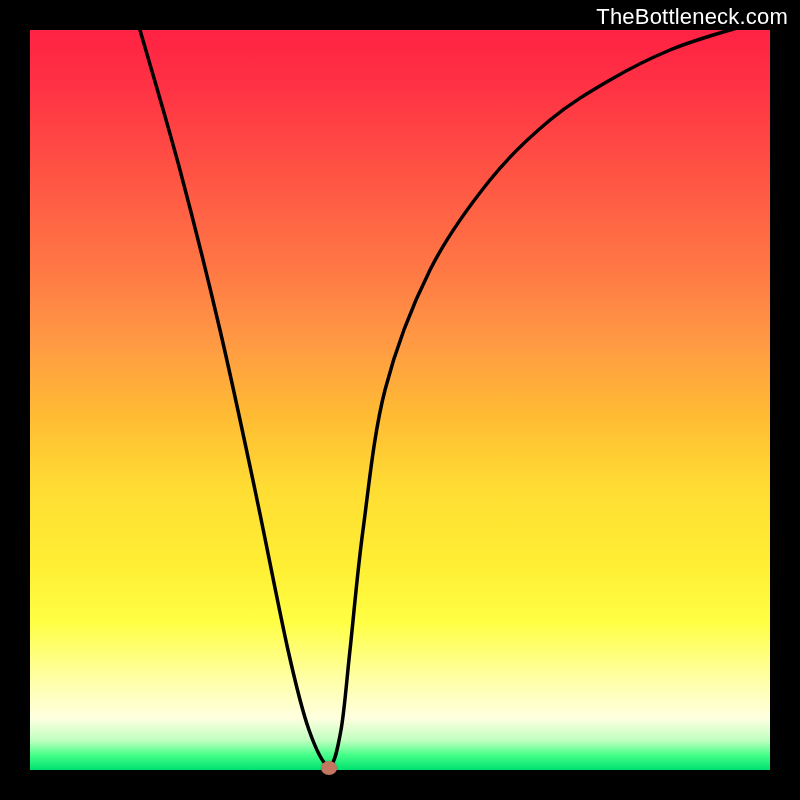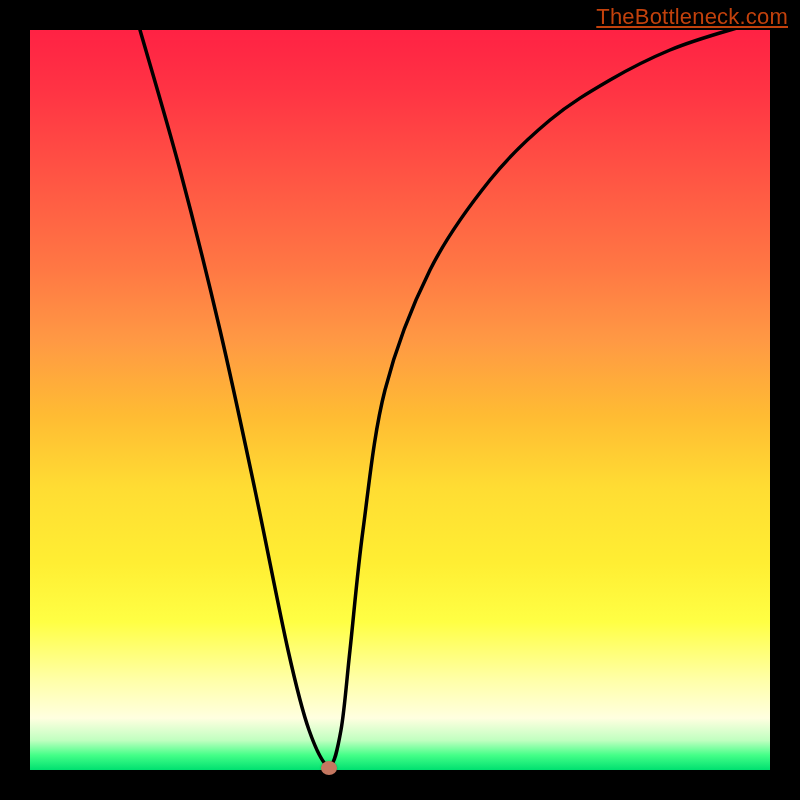--- a/index.html
+++ b/index.html
@@ -37,26 +37,25 @@
       #ffffe0 93%,
       #c0ffc0 96%,
       #44ff88 98%,
       #00e070 100%
     );
   }
   .watermark {
     position: absolute;
     top: 4px;
     right: 12px;
-    color: #c2410c;
+    color: #ffffff;
     font-family: Arial, Helvetica, sans-serif;
     font-size: 22px;
     letter-spacing: 0.2px;
     z-index: 5;
-    text-decoration: underline;
   }
   svg.curve {
     position: absolute;
     left: 0;
     top: 0;
     width: 800px;
     height: 800px;
     z-index: 3;
   }
   .marker {

